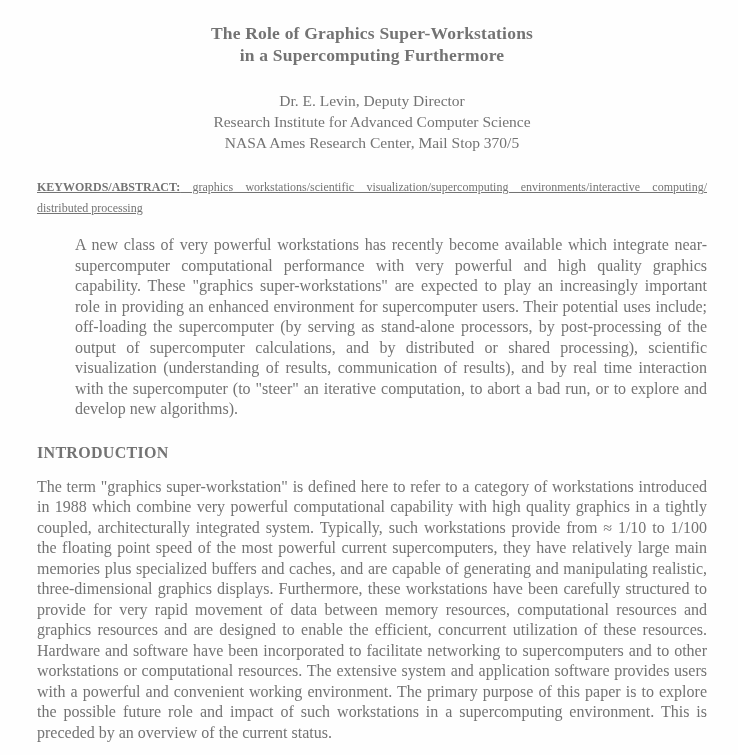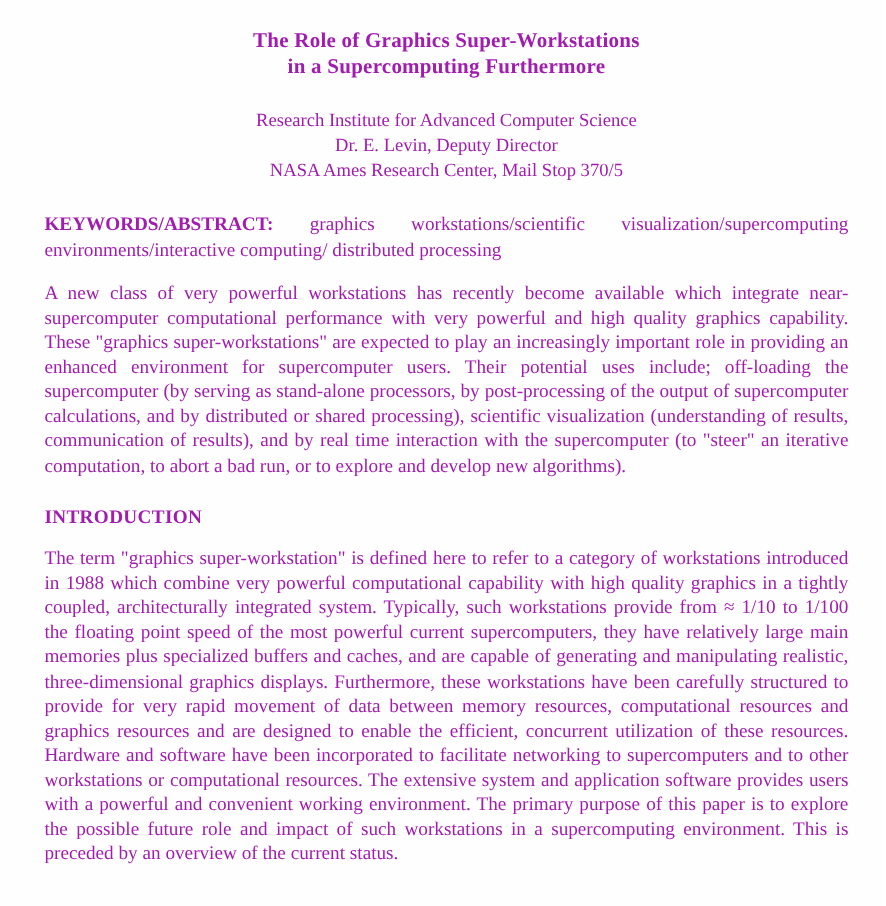--- a/index.html
+++ b/index.html
@@ -6,53 +6,55 @@
     margin: 0;
     padding: 0;
     background: #ffffff;
   }
   .page {
     position: relative;
     width: 738px;
     height: 755px;
     box-sizing: border-box;
     background: #fefefe;
-    color: #a21caf;
+    color: #737373;
     font-family: "Liberation Serif", "DejaVu Serif", serif;
     padding: 22px 31px 0 37px;
     overflow: hidden;
   }
   .title-block {
     text-align: center;
     font-weight: bold;
     font-size: 17.5px;
     line-height: 22px;
     letter-spacing: 0.2px;
   }
   .author-block {
     text-align: center;
     font-size: 15.5px;
     line-height: 21px;
     margin-top: 24px;
   }
   .keywords-block {
     margin-top: 10px;
     padding-top: 14px;
-    font-size: 16px;
+    font-size: 12px;
     line-height: 21px;
     text-align: justify;
+    text-decoration: underline;
   }
   .keywords-label {
     font-weight: bold;
   }
   .abstract-block {
     margin-top: 16px;
     font-size: 16px;
     line-height: 20.5px;
     text-align: justify;
+    margin-left: 38px;
   }
   .section-heading {
     margin-top: 22px;
     text-align: left;
     font-weight: bold;
     font-size: 16px;
     line-height: 21px;
     letter-spacing: 0.3px;
   }
   .intro-block {
@@ -68,22 +70,22 @@
 <body>
 
 <div class="page">
 
   <div class="title-block">
     <div>The Role of Graphics Super-Workstations</div>
     <div>in a Supercomputing Furthermore</div>
   </div>
 
   <div class="author-block">
+    <div>Dr. E. Levin, Deputy Director</div>
     <div>Research Institute for Advanced Computer Science</div>
-    <div>Dr. E. Levin, Deputy Director</div>
     <div>NASA Ames Research Center, Mail Stop 370/5</div>
   </div>
 
   <p class="keywords-block"><span class="keywords-label">KEYWORDS/ABSTRACT:</span><span> graphics workstations/scientific visualization/supercomputing environments/interactive computing/ distributed processing</span></p>
 
   <p class="abstract-block">A new class of very powerful workstations has recently become available which integrate near-supercomputer computational performance with very powerful and high quality graphics capability.  These "graphics super-workstations" are expected to play an increasingly important role in providing an enhanced environment for supercomputer users.  Their potential uses include; off-loading the supercomputer (by serving as stand-alone processors, by post-processing of the output of supercomputer calculations, and by distributed or shared processing), scientific visualization (understanding of results, communication of results), and by real time interaction with the supercomputer (to "steer" an iterative computation, to abort a bad run, or to explore and develop new algorithms).</p>
 
   <div class="section-heading">INTRODUCTION</div>
 
   <p class="intro-block"><span>The term "graphics super-workstation" is defined here to refer to a category of workstations introduced in 1988 which combine very powerful computational capability with high quality graphics in a tightly coupled, </span><span class="italic">architecturally integrated</span><span> system.  Typically, such workstations provide from ≈ 1/10 to 1/100 the floating point speed of the most powerful current supercomputers, they have relatively large main memories plus specialized buffers and caches, and are capable of generating and manipulating realistic, three-dimensional graphics displays.  Furthermore, these workstations have been carefully structured to provide for very rapid movement of data between memory resources, computational resources and graphics resources and are designed to enable the efficient, concurrent utilization of these resources.  Hardware and software have been incorporated to facilitate networking to supercomputers and to other workstations or computational resources. The extensive system and application software provides users with a powerful and convenient working environment.  The primary purpose of this paper is to explore the possible future role and impact of such workstations in a supercomputing environment.  This is preceded by an overview of the current status.</span></p>

